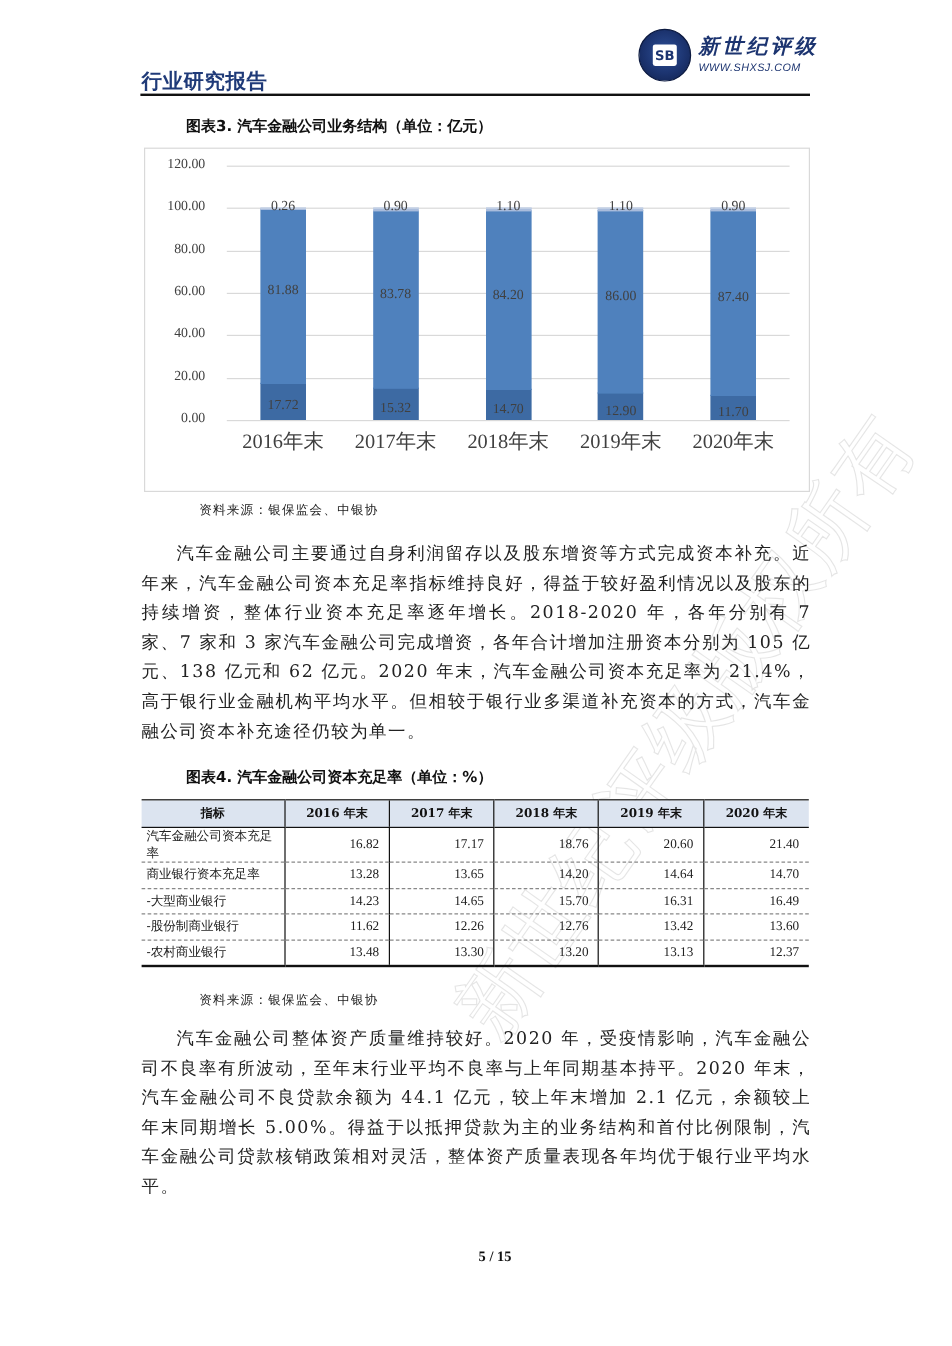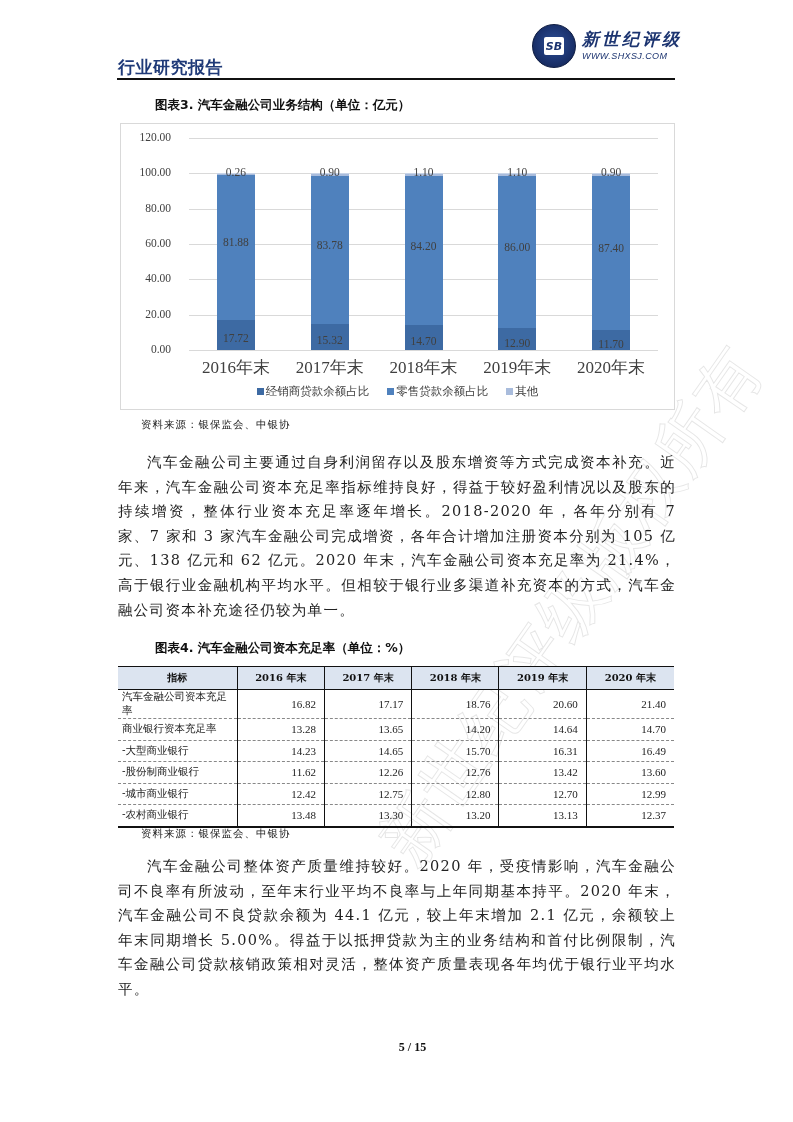--- a/index.html
+++ b/index.html
@@ -2,40 +2,40 @@
 <html><head>
 <meta charset="utf-8">
 <style>
   html, body { margin: 0; padding: 0; background: #ffffff; }
   body { width: 793px; height: 1122px; position: relative; overflow: hidden; font-family: "DejaVu Serif", "Liberation Serif", serif; color: #222; }
 
   .header-title { position: absolute; left: 118px; top: 56px; font-family: "DejaVu Sans", "Liberation Sans", sans-serif; font-weight: bold; font-size: 17px; color: #1f3a78; letter-spacing: 0.5px; }
   .header-rule { position: absolute; left: 117px; top: 78px; width: 558px; height: 1.5px; background: #111; }
   .logo { position: absolute; left: 532px; top: 24px; display: flex; align-items: center; }
   .logo-emblem { width: 42px; height: 42px; border-radius: 50%; background: radial-gradient(circle at 50% 45%, #2d4f96 0%, #1c3470 55%, #0f1f4a 100%); border: 1px solid #0c1a40; display: flex; align-items: center; justify-content: center; }
-  .logo-emblem .inner { width: 20px; height: 18px; background: #fff; color: #1c3470; font-family: "DejaVu Sans", sans-serif; font-weight: bold; font-size: 11px; display: flex; align-items: center; justify-content: center; border-radius: 2px; font-style: italic; }
+  .logo-emblem .inner { width: 20px; height: 18px; background: #fff; color: #1c3470; font-family: "DejaVu Sans", sans-serif; font-weight: bold; font-size: 11px; display: flex; align-items: center; justify-content: center; border-radius: 2px; }
   .logo-text { margin-left: 6px; line-height: 1; font-style: italic; }
   .logo-cn { font-family: "DejaVu Serif", serif; font-weight: bold; font-size: 17px; color: #1c3470; letter-spacing: 3px; }
   .logo-url { font-family: "Liberation Sans", sans-serif; font-size: 9px; color: #1c3470; margin-top: 4px; letter-spacing: 0.4px; }
 
   .fig-caption { position: absolute; font-family: "DejaVu Sans", "Liberation Sans", sans-serif; font-weight: bold; font-size: 12.5px; color: #111; }
   .fig3-caption { left: 155px; top: 97px; }
   .fig4-caption { left: 155px; top: 640px; }
 
   .chart-box { position: absolute; left: 120px; top: 123px; width: 553px; height: 285px; border: 1px solid #d9d9d9; background: #fff; }
   .y-tick { position: absolute; font-family: "Liberation Serif", serif; font-size: 11.5px; color: #404040; text-align: right; width: 50px; }
   .gridline { position: absolute; height: 1px; background: #d9d9d9; }
   .bar-seg { position: absolute; }
   .bar-label { position: absolute; font-family: "Liberation Serif", serif; font-size: 11.5px; color: #404040; text-align: center; width: 60px; }
   .x-label { position: absolute; font-family: "Liberation Serif", "DejaVu Serif", serif; font-size: 17px; color: #404040; text-align: center; width: 80px; }
   .legend { position: absolute; left: 0; right: 0; top: 260px; display: flex; justify-content: center; gap: 18px; font-family: "DejaVu Serif", serif; font-size: 11.5px; color: #404040; }
   .legend-item { display: flex; align-items: center; gap: 2px; }
   .legend-swatch { width: 7px; height: 7px; display: inline-block; }
 
-  .source { position: absolute; left: 141px; font-family: Liberation Sans, sans-serif; font-size: 10.5px; color: #222; letter-spacing: 1px; }
+  .source { position: absolute; left: 166px; font-family: Liberation Sans, sans-serif; font-size: 10.5px; color: #222; letter-spacing: 1px; }
   .src1 { top: 418px; }
   .src2 { top: 827px; }
 
   .para { position: absolute; left: 118px; width: 558px; font-family: "DejaVu Serif", "Liberation Serif", serif; font-size: 14.5px; line-height: 24.6px; color: #222; text-align: justify; letter-spacing: 1.3px; }
   .para1 { top: 450px; }
   .para2 { top: 854px; }
   .para p { margin: 0; text-indent: 2em; }
 
   .table { position: absolute; left: 118px; top: 666px; width: 556px; border-collapse: collapse; font-size: 10.5px; }
   .table th { background: #dce4f0; font-family: "DejaVu Serif", serif; font-weight: bold; font-size: 10px; color: #111; height: 22px; border-top: 1.5px solid #111; border-bottom: 1px solid #111; border-left: 1px solid #111; text-align: center; padding: 0; }
@@ -112,34 +112,20 @@
     <div class="bar-seg" style="left: 377.3px; width: 38px; top: 49.3333px; height: 1.94333px; background: rgb(169, 188, 220); border-top: 1px solid rgb(200, 212, 232);"></div>
     <div class="bar-label" style="left: 366.3px; top: 42.3333px;">1.10</div>
     <div class="x-label" style="left: 356.3px; top: 232px;">2019年末</div>
     <div class="bar-seg" style="left: 471.1px; width: 38px; top: 205.33px; height: 20.67px; background: rgb(61, 106, 163); border-top: none;"></div>
     <div class="bar-label" style="left: 460.1px; top: 213.665px;">11.70</div>
     <div class="bar-seg" style="left: 471.1px; width: 38px; top: 50.9233px; height: 154.407px; background: rgb(79, 129, 189); border-top: 1px solid rgb(200, 212, 232);"></div>
     <div class="bar-label" style="left: 460.1px; top: 118.127px;">87.40</div>
     <div class="bar-seg" style="left: 471.1px; width: 38px; top: 49.3333px; height: 1.59px; background: rgb(169, 188, 220); border-top: 1px solid rgb(200, 212, 232);"></div>
     <div class="bar-label" style="left: 460.1px; top: 42.3333px;">0.90</div>
     <div class="x-label" style="left: 450.1px; top: 232px;">2020年末</div>
-    <div class="legend">
-      <div class="legend-item">
-        <span class="legend-swatch" style="background: rgb(61, 106, 163);"></span>
-        <span>经销商贷款余额占比</span>
-      </div>
-      <div class="legend-item">
-        <span class="legend-swatch" style="background: rgb(79, 129, 189);"></span>
-        <span>零售贷款余额占比</span>
-      </div>
-      <div class="legend-item">
-        <span class="legend-swatch" style="background: rgb(169, 188, 220);"></span>
-        <span>其他</span>
-      </div>
-    </div>
   </div>
 
 <div class="source src1">资料来源：银保监会、中银协</div>
 
 <div class="para para1">
   <p>汽车金融公司主要通过自身利润留存以及股东增资等方式完成资本补充。近年来，汽车金融公司资本充足率指标维持良好，得益于较好盈利情况以及股东的持续增资，整体行业资本充足率逐年增长。2018-2020 年，各年分别有 7 家、7 家和 3 家汽车金融公司完成增资，各年合计增加注册资本分别为 105 亿元、138 亿元和 62 亿元。2020 年末，汽车金融公司资本充足率为 21.4%，高于银行业金融机构平均水平。但相较于银行业多渠道补充资本的方式，汽车金融公司资本补充途径仍较为单一。</p>
 </div>
 
 <div class="fig-caption fig4-caption">图表4. 汽车金融公司资本充足率（单位：%）</div>
 
@@ -181,28 +167,20 @@
       </tr>
       <tr>
         <td>-股份制商业银行</td>
         <td>11.62</td>
         <td>12.26</td>
         <td>12.76</td>
         <td>13.42</td>
         <td>13.60</td>
       </tr>
       <tr>
-        <td>-城市商业银行</td>
-        <td>12.42</td>
-        <td>12.75</td>
-        <td>12.80</td>
-        <td>12.70</td>
-        <td>12.99</td>
-      </tr>
-      <tr>
         <td>-农村商业银行</td>
         <td>13.48</td>
         <td>13.30</td>
         <td>13.20</td>
         <td>13.13</td>
         <td>12.37</td>
       </tr>
     </tbody>
 </table>
 

